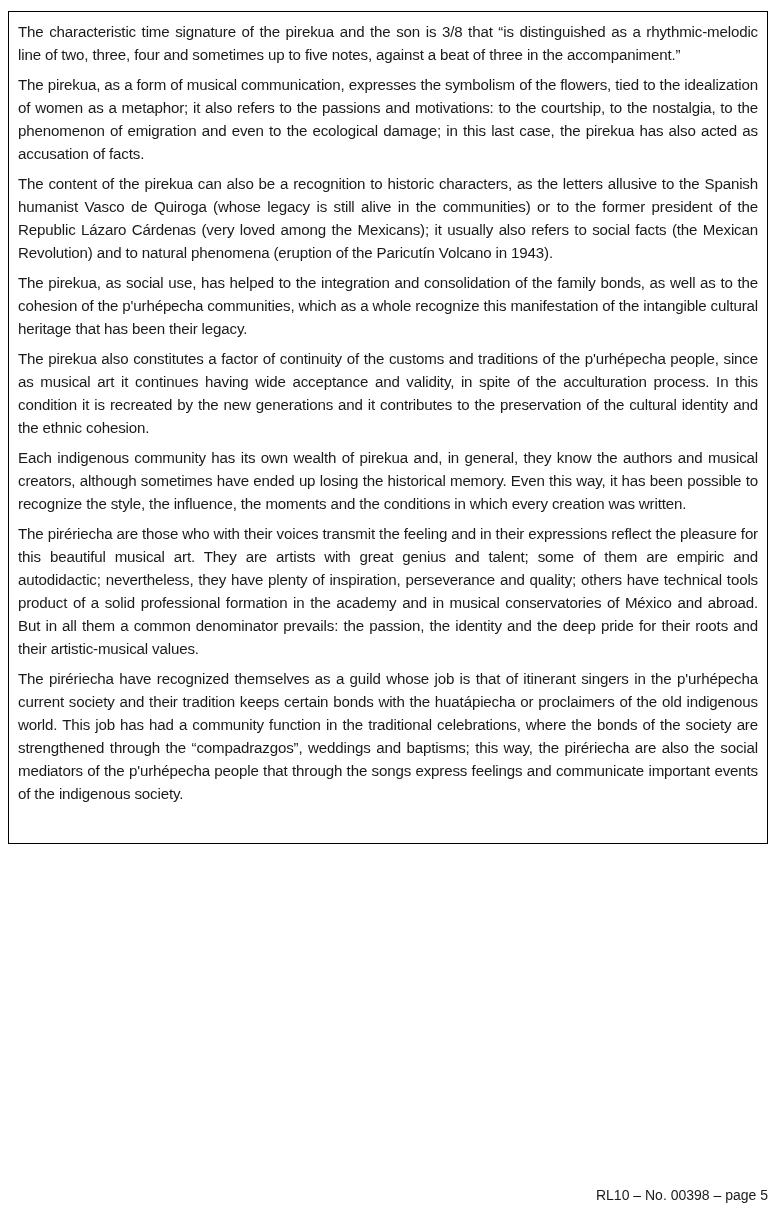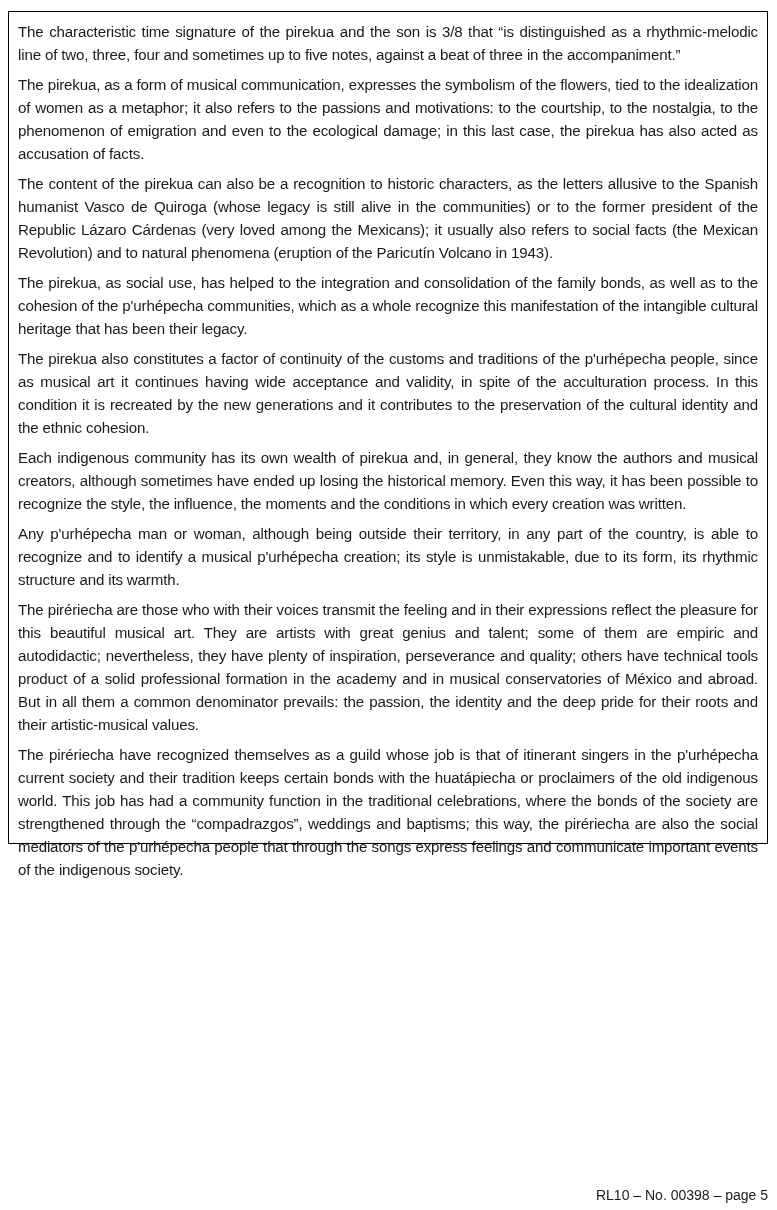--- a/index.html
+++ b/index.html
@@ -44,18 +44,17 @@
 </head>
 <body>
 
 <div class="content-box">
   <p class="para">The characteristic time signature of the pirekua and the son is 3/8 that “is distinguished as a rhythmic-melodic line of two, three, four and sometimes up to five notes, against a beat of three in the accompaniment.”</p>
   <p class="para">The pirekua, as a form of musical communication, expresses the symbolism of the flowers, tied to the idealization of women as a metaphor; it also refers to the passions and motivations: to the courtship, to the nostalgia, to the phenomenon of emigration and even to the ecological damage; in this last case, the pirekua has also acted as accusation of facts.</p>
   <p class="para">The content of the pirekua can also be a recognition to historic characters, as the letters allusive to the Spanish humanist Vasco de Quiroga (whose legacy is still alive in the communities) or to the former president of the Republic Lázaro Cárdenas (very loved among the Mexicans); it usually also refers to social facts (the Mexican Revolution) and to natural phenomena (eruption of the Paricutín Volcano in 1943).</p>
   <p class="para">The pirekua, as social use, has helped to the integration and consolidation of the family bonds, as well as to the cohesion of the p'urhépecha communities, which as a whole recognize this manifestation of the intangible cultural heritage that has been their legacy.</p>
   <p class="para">The pirekua also constitutes a factor of continuity of the customs and traditions of the p'urhépecha people, since as musical art it continues having wide acceptance and validity, in spite of the acculturation process. In this condition it is recreated by the new generations and it contributes to the preservation of the cultural identity and the ethnic cohesion.</p>
   <p class="para">Each indigenous community has its own wealth of pirekua and, in general, they know the authors and musical creators, although sometimes have ended up losing the historical memory. Even this way, it has been possible to recognize the style, the influence, the moments and the conditions in which every creation was written.</p>
-  <p class="para">Any p'urhépecha man or woman, although being outside their territory, in any part of the country, is able to recognize and to identify a musical p'urhépecha creation; its style is unmistakable, due to its form, its rhythmic structure and its warmth.</p>
   <p class="para">The pirériecha are those who with their voices transmit the feeling and in their expressions reflect the pleasure for this beautiful musical art. They are artists with great genius and talent; some of them are empiric and autodidactic; nevertheless, they have plenty of inspiration, perseverance and quality; others have technical tools product of a solid professional formation in the academy and in musical conservatories of México and abroad. But in all them a common denominator prevails: the passion, the identity and the deep pride for their roots and their artistic-musical values.</p>
   <p class="para">The pirériecha have recognized themselves as a guild whose job is that of itinerant singers in the p'urhépecha current society and their tradition keeps certain bonds with the huatápiecha or proclaimers of the old indigenous world. This job has had a community function in the traditional celebrations, where the bonds of the society are strengthened through the “compadrazgos”, weddings and baptisms; this way, the pirériecha are also the social mediators of the p'urhépecha people that through the songs express feelings and communicate important events of the indigenous society.</p>
 </div>
 
 <div class="footer">RL10 – No. 00398 – page 5</div>
 
 </body></html>

